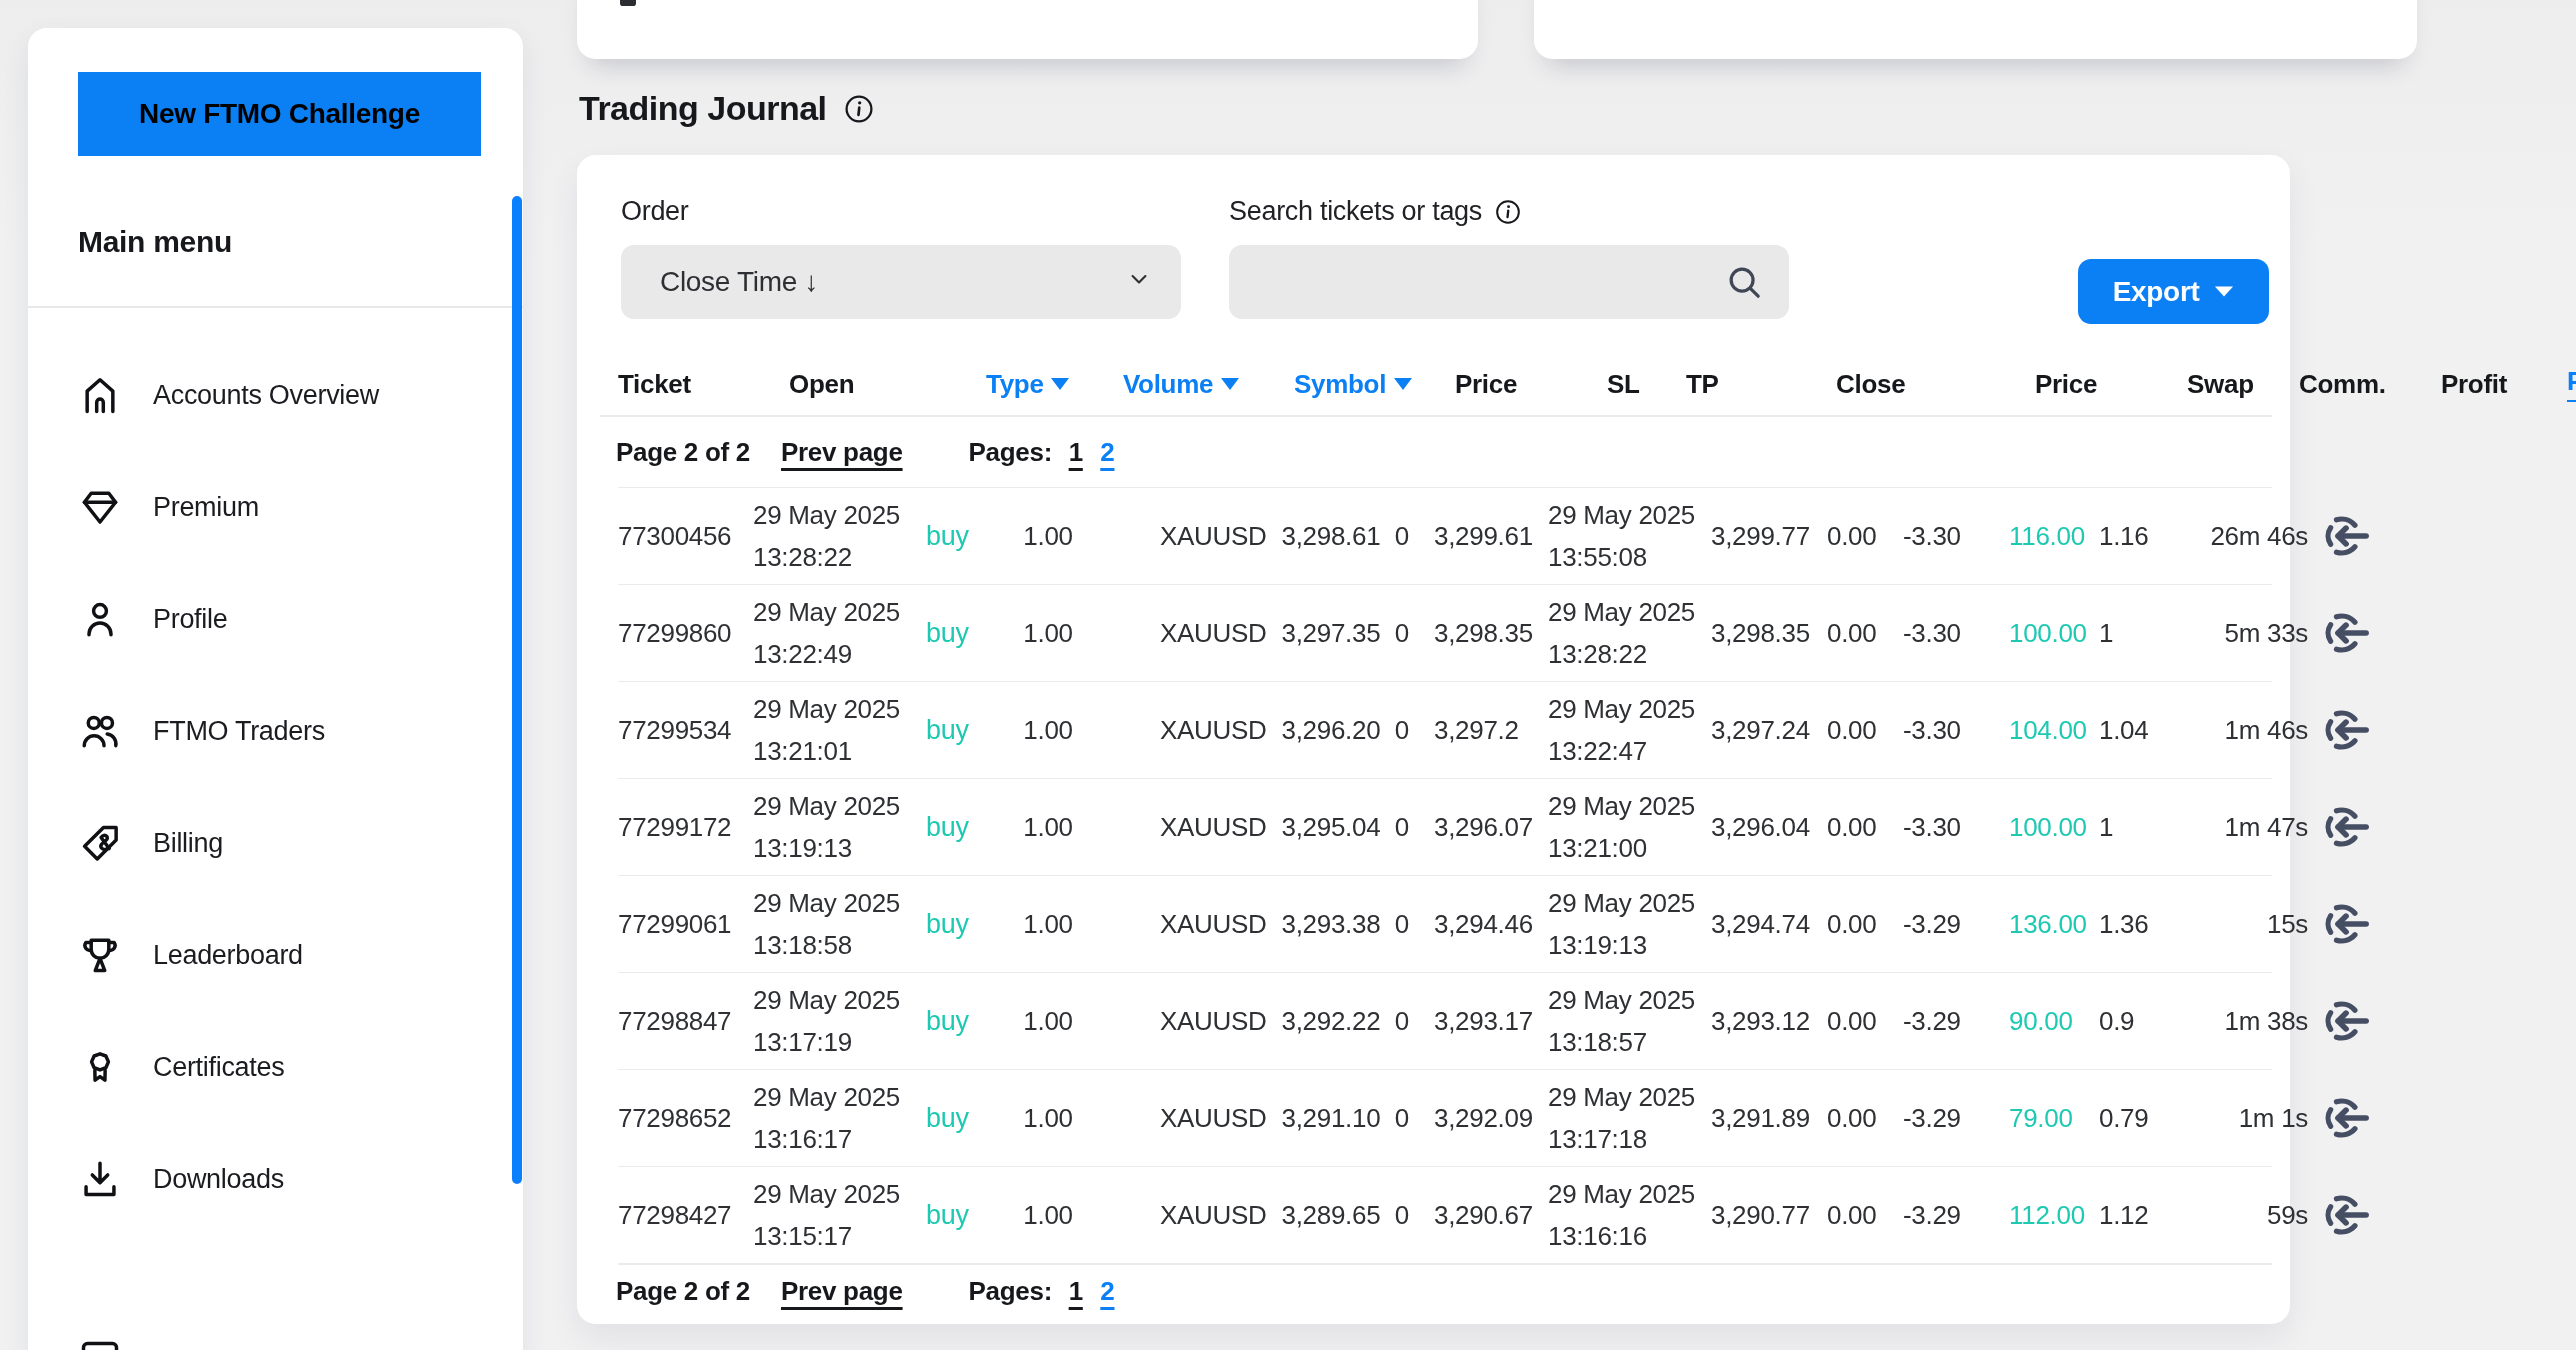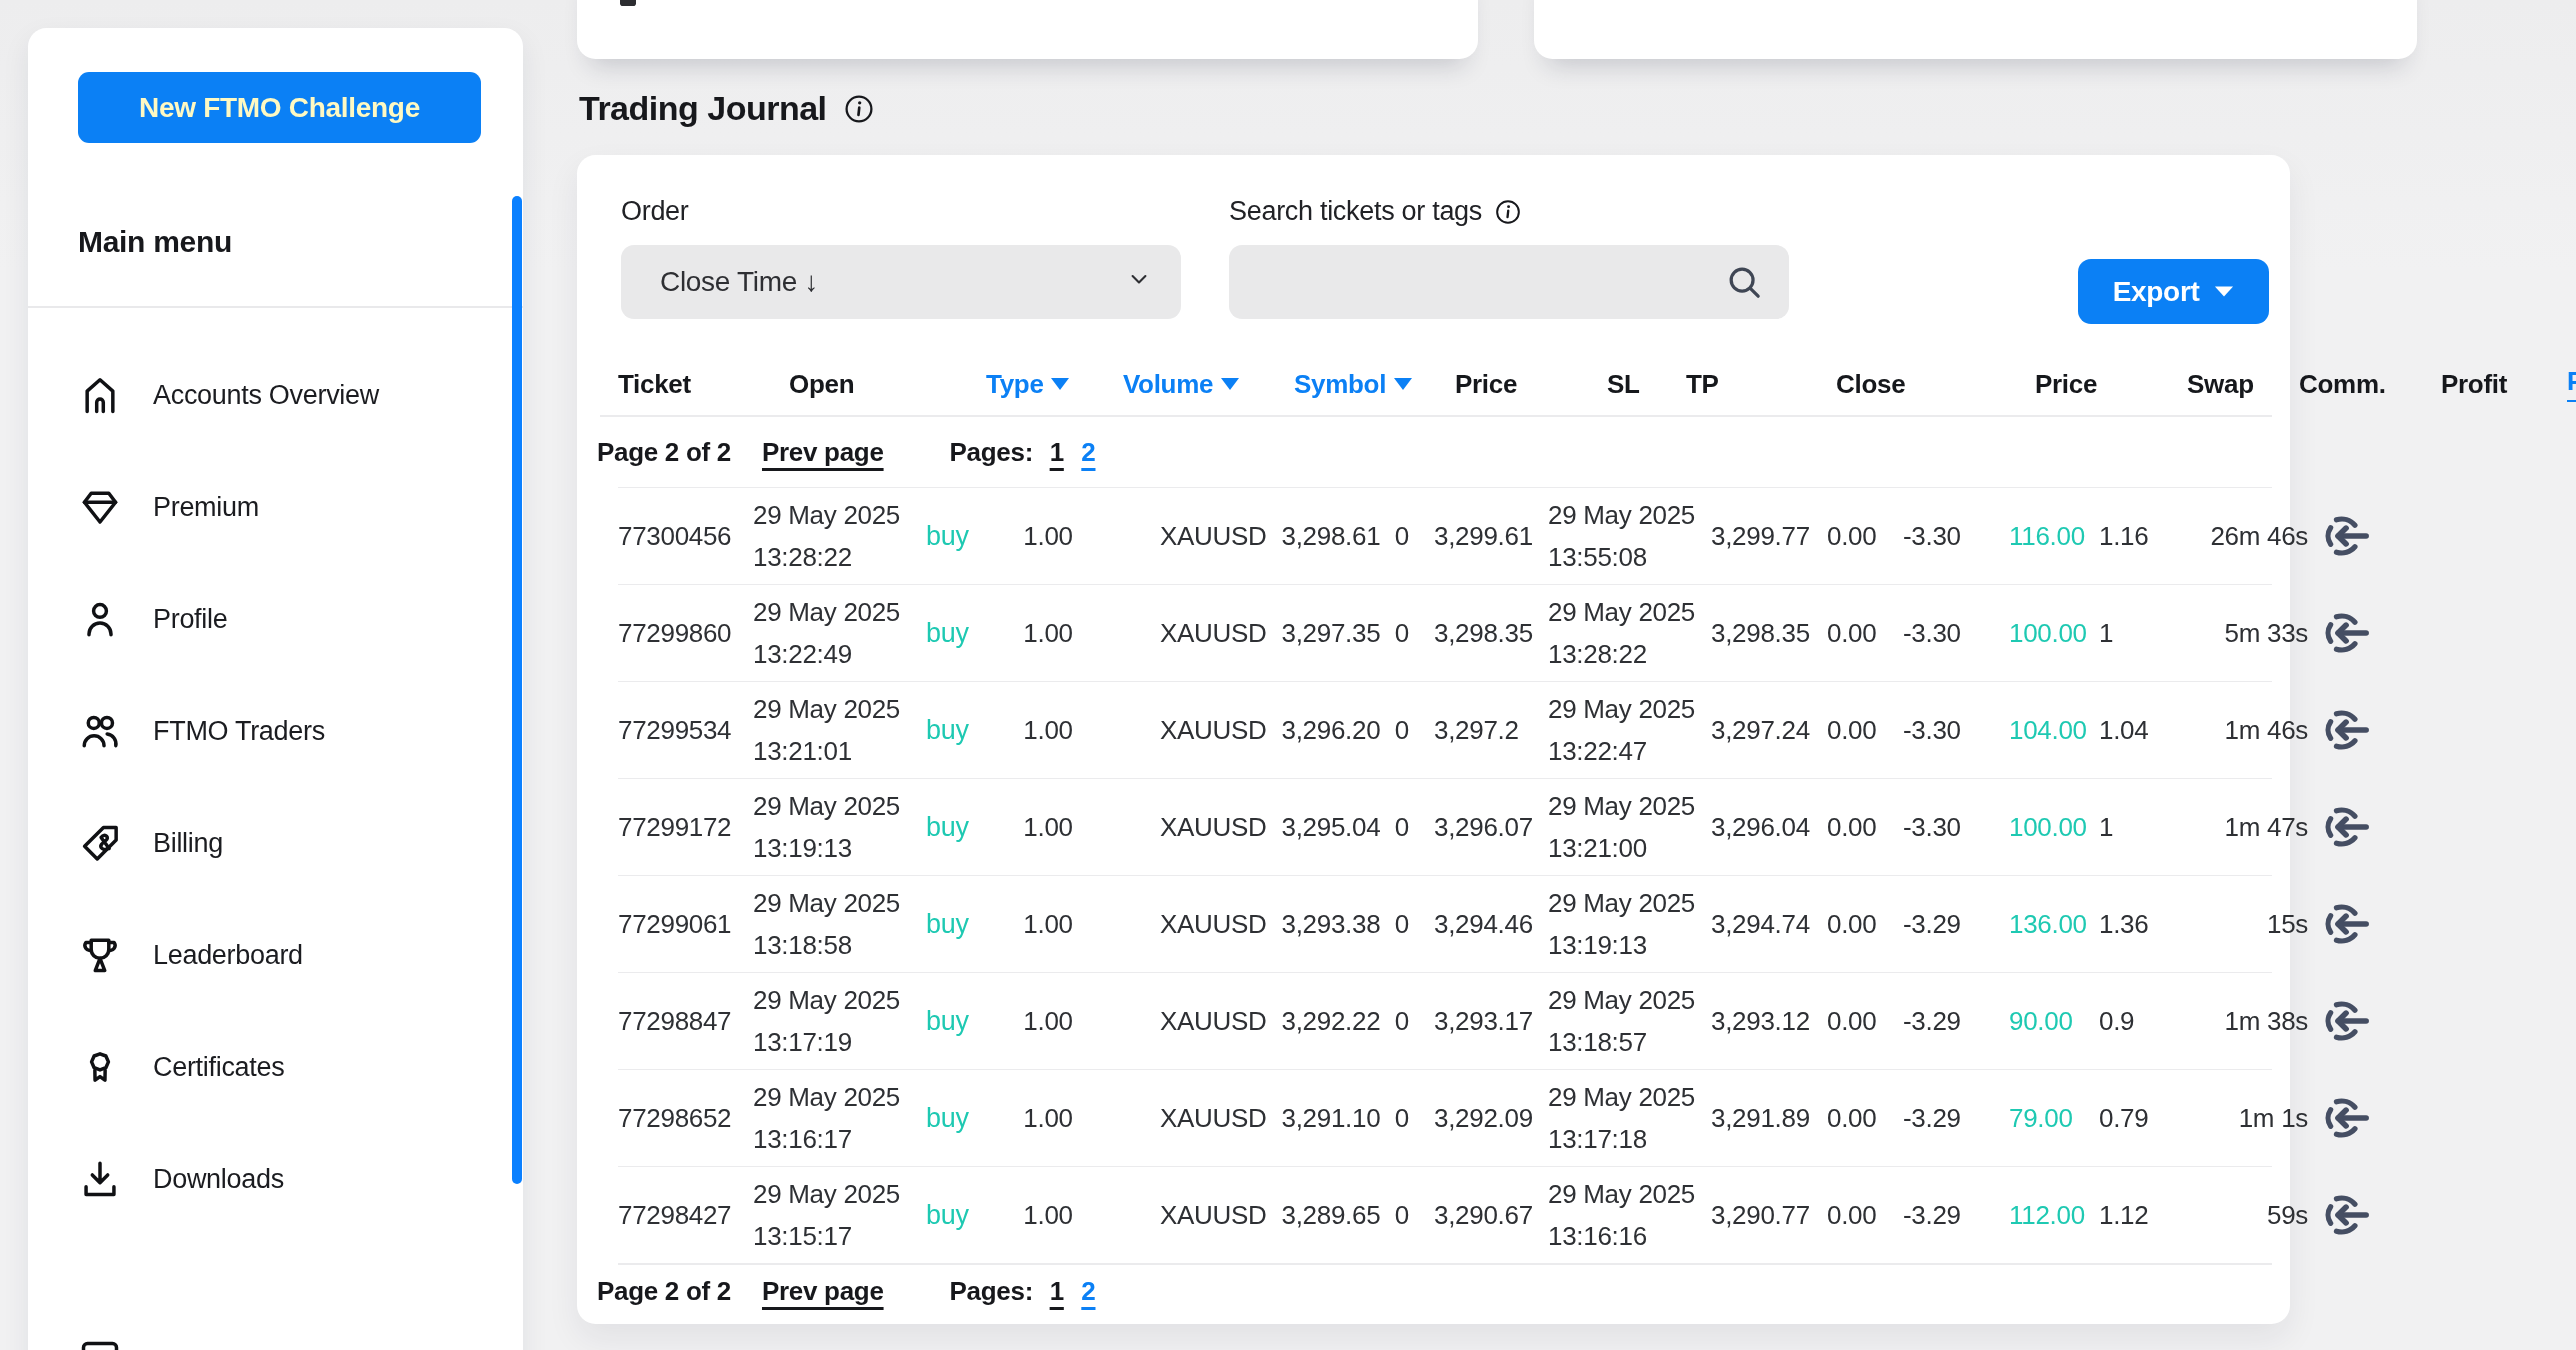--- a/index.html
+++ b/index.html
@@ -10,22 +10,22 @@
   }
   .stage{
     position:relative; width:2576px; height:1351px; overflow:hidden;
     background:linear-gradient(180deg,#ededee 0%,#f1f1f2 20%,#f1f1f2 100%);
     font-family:"Liberation Sans","DejaVu Sans",sans-serif; color:var(--ink);
     letter-spacing:-0.3px;
   }
   
   .sidebar{ position:absolute; left:28px; top:28px; width:495px; height:1384px;
     background:#fff; border-radius:18.5px; box-shadow:0 11px 28px rgba(30,35,60,.08); }
-  .cta-button{ position:absolute; left:50px; top:44px; width:403px; height:71px;
-    background:var(--accent); color:#fef9c3; border:none; border-radius:11px;
+  .cta-button{ position:absolute; left:50px; top:44px; width:403px; height:84px;
+    background:var(--accent); color:#000000; border:none; border-radius:0;
     font-family:inherit; font-size:28px; font-weight:700; cursor:pointer; letter-spacing:-0.3px; }
   .main-menu-title{ position:absolute; left:50px; top:197px; font-size:30px; font-weight:700; }
   .sidebar-divider{ position:absolute; left:0; right:0; top:278px; height:1.8px; background:#e9e9eb; }
   .menu{ position:absolute; left:0; right:5.5px; top:280px; padding-top:31px; }
   .menu-item{ height:112px; display:flex; align-items:center; padding-left:50px; gap:31px; cursor:pointer; }
   .menu-item .mi-icon{ width:44px; height:44px; flex:0 0 44px; display:flex; align-items:center; justify-content:center; }
   .menu-item .mi-icon svg{ width:44px; height:44px; stroke:#101114; fill:none; stroke-width:1.9; stroke-linecap:round; stroke-linejoin:round; }
   .menu-item .mi-label{ font-size:27px; font-weight:500; color:#1b1c20; }
   .partial-icon{ position:absolute; left:50px; top:1307px; width:44px; height:44px; }
   .partial-icon svg{ width:44px; height:44px; stroke:#101114; fill:none; stroke-width:1.9; stroke-linecap:round; stroke-linejoin:round; }
@@ -70,21 +70,21 @@
   .sort-caret{ width:0; height:0; border-left:9.2px solid transparent; border-right:9.2px solid transparent;
     border-top:12px solid var(--accent); margin-left:7.4px; }
   .th.link{ cursor:pointer; gap:9.2px; }
   .th.link .th-label{ color:var(--accent); border-bottom:2.8px solid var(--accent); padding-bottom:2.8px; }
   .th.align-right{ justify-content:flex-end; }
   .th.align-log{ padding-left:18.5px; }
   .pagebar{ height:70px; display:flex; align-items:center; padding-left:20px;
     font-size:26px; font-weight:700; color:#17181c; }
   .pagebar.bottom{ height:57px; position:relative; }
   .pagebar.bottom::before{ content:''; position:absolute; left:41px; right:18.5px; top:0; height:1.8px; background:var(--line); }
-  .pg-status{ margin-right:31px; }
+  .pg-status{ margin-right:31px;margin-left:19px; }
   .pg-prev{ margin-right:66px; color:inherit; text-decoration:underline; text-decoration-thickness:2.8px;
     text-underline-offset:6.5px; cursor:pointer; }
   .pg-pages-label{ margin-right:16.6px; }
   .pg-links{ display:flex; gap:17.5px; }
   .page-num{ color:#17181c; text-decoration:underline; text-decoration-thickness:2.8px;
     text-underline-offset:6.5px; cursor:pointer; }
   .page-num.active{ color:var(--accent); }
   .rows{ margin:0 18.5px 0 41px; }
   .row{ display:grid; grid-template-columns:135px 161px 101px 135px 125px 116px 43px 114px 163px 116px 76px 106px 90px 89px 120px 92px;
     height:97px; align-items:center; border-top:1.8px solid var(--line);

